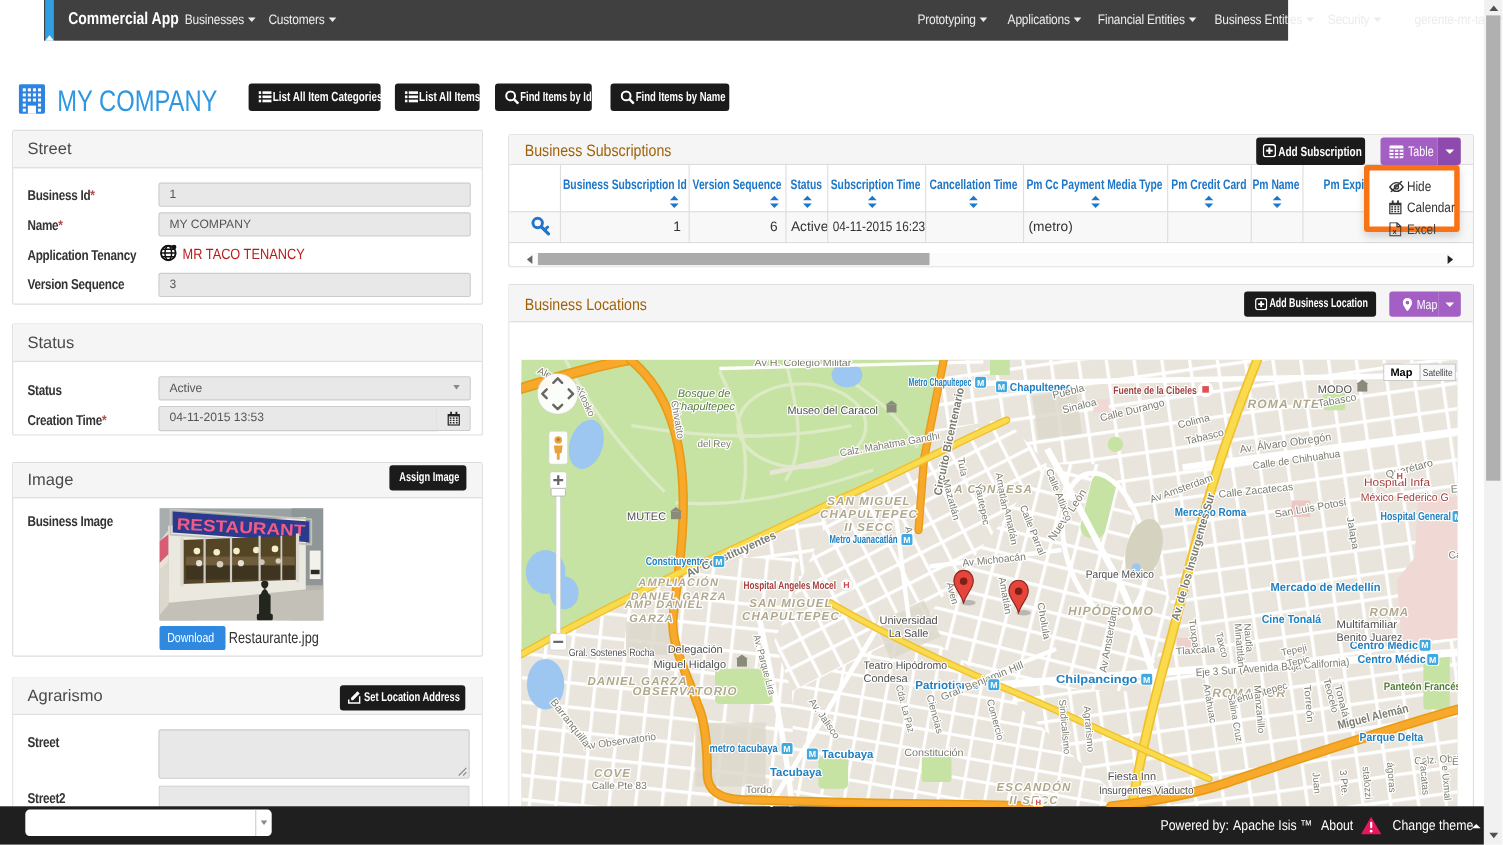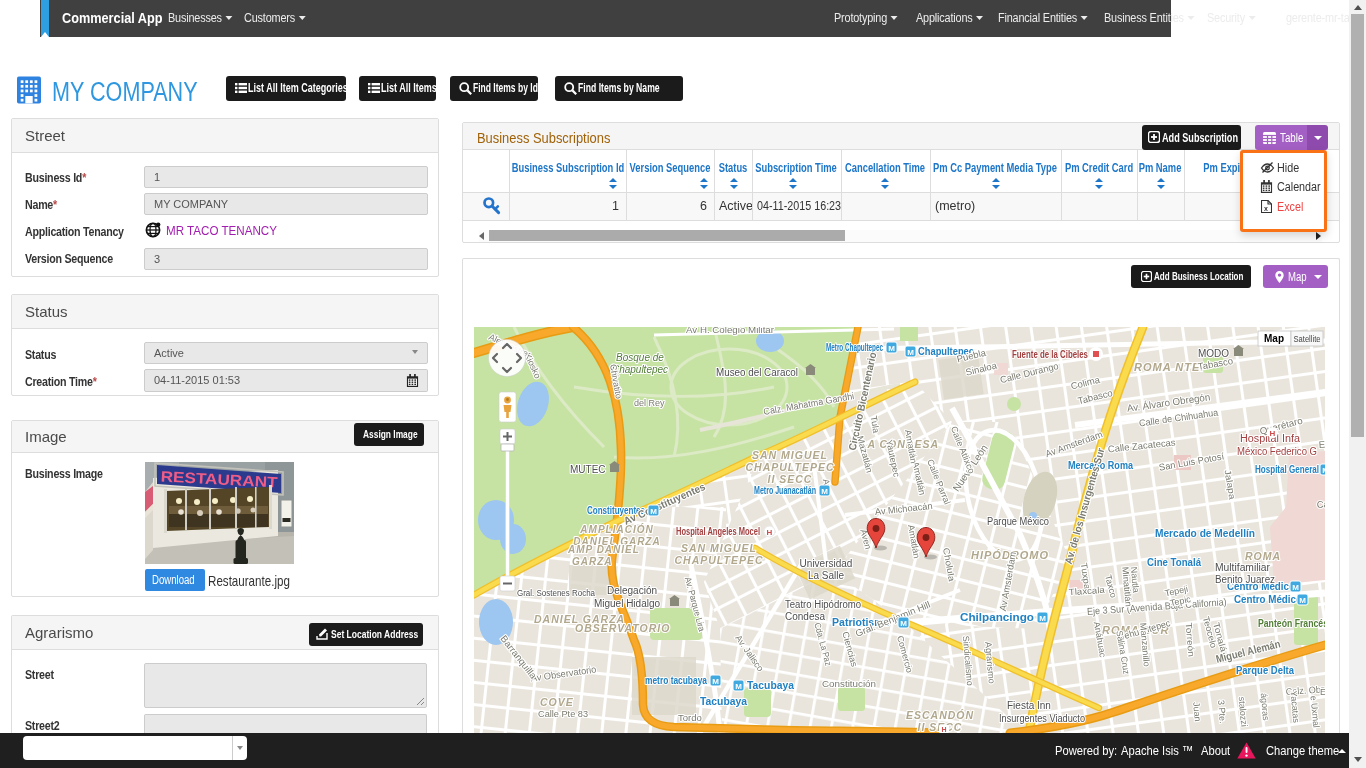--- a/index.html
+++ b/index.html
@@ -125,21 +125,21 @@
       </svg>
       <span class="btxt" style="left:22px;transform:scaleX(0.75);">List All Items</span>
     </div>
 <div class="hbtn" style="left:450px;width:88px;">
       <svg width="13" height="13" viewBox="0 0 13 13">
         <circle cx="5.2" cy="5.2" r="4" fill="none" stroke="#fff" stroke-width="1.8"></circle>
         <line x1="8.4" y1="8.4" x2="12.2" y2="12.2" stroke="#fff" stroke-width="2.2"></line>
       </svg>
       <span class="btxt" style="left:23px;transform:scaleX(0.71);">Find Items by Id</span>
     </div>
-<div class="hbtn" style="left:555px;width:128px;">
+<div class="hbtn" style="left:555px;width:108px;">
       <svg width="13" height="13" viewBox="0 0 13 13">
         <circle cx="5.2" cy="5.2" r="4" fill="none" stroke="#fff" stroke-width="1.8"></circle>
         <line x1="8.4" y1="8.4" x2="12.2" y2="12.2" stroke="#fff" stroke-width="2.2"></line>
       </svg>
       <span class="btxt" style="left:23px;transform:scaleX(0.72);">Find Items by Name</span>
     </div>
 
 <div class="panel" style="left:11px;top:118px;width:428px;height:159px;">
   <div class="phead" style="height:34px;">
         <div class="ptitle" style="top:8px;">Street</div>
@@ -150,33 +150,33 @@
   <div class="finput" style="left:132px;top:74px;width:284px;height:22px;line-height:20px;">MY COMPANY</div>
   <div class="flabel" style="left:13px;top:105px;">Application Tenancy</div>
   <svg class="abs" style="left:133px;top:103px;" width="16" height="16" viewBox="0 0 16 16">
     <circle cx="8" cy="8" r="6.6" fill="none" stroke="#111" stroke-width="1.7"></circle>
     <ellipse cx="8" cy="8" rx="3" ry="6.6" fill="none" stroke="#111" stroke-width="1.3"></ellipse>
     <line x1="1.4" y1="8" x2="14.6" y2="8" stroke="#111" stroke-width="1.3"></line>
     <line x1="2.3" y1="4.6" x2="13.7" y2="4.6" stroke="#111" stroke-width="1.2"></line>
     <line x1="2.3" y1="11.4" x2="13.7" y2="11.4" stroke="#111" stroke-width="1.2"></line>
     <circle cx="13.2" cy="2.6" r="2.2" fill="#111"></circle>
   </svg>
-  <div class="abs" style="left:154px;top:104px;font-size:13.5px;color:#a21caf;"><span class="sx">MR TACO TENANCY</span></div>
+  <div class="abs" style="left:154px;top:104px;font-size:13.5px;color:#b91c1c;"><span class="sx">MR TACO TENANCY</span></div>
   <div class="flabel" style="left:13px;top:132px;">Version Sequence</div>
   <div class="finput" style="left:132px;top:129px;width:284px;height:22px;line-height:20px;">3</div>
 </div>
 
 <div class="panel" style="left:11px;top:294px;width:428px;height:102px;">
   <div class="phead" style="height:34px;">
         <div class="ptitle" style="top:8px;">Status</div>
       </div>
   <div class="flabel" style="left:13px;top:52px;">Status</div>
   <div class="finput" style="left:132px;top:47px;width:284px;height:22px;line-height:20px;">Active<span style="position:absolute;right:9px;top:7px;width:0;height:0;border-left:3.5px solid transparent;border-right:3.5px solid transparent;border-top:4px solid #888;"></span></div>
   <div class="flabel" style="left:13px;top:79px;">Creation Time<span class="req">*</span></div>
-  <div class="finput" style="left:132px;top:74px;width:254px;height:23px;line-height:21px;border-radius:2px 0 0 2px;">04-11-2015 01:53</div>
+  <div class="finput" style="left:132px;top:74px;width:254px;height:23px;line-height:21px;border-radius:2px 0 0 2px;">04-11-2015 13:53</div>
   <div class="abs" style="left:385px;top:74px;width:31px;height:23px;background:#e8e8e8;border:1px solid #ccc;border-left:0;border-radius:0 2px 2px 0;text-align:center;">
     <svg width="13" height="13" viewBox="0 0 14 14" style="margin-top:4px;">
           <path fill="#222" d="M1 2.5h12v11.5H1z M3.5 0h1.8v2.5H3.5z M8.7 0h1.8v2.5H8.7z"></path>
           <rect x="2.2" y="5" width="9.6" height="7.7" fill="#fff"></rect>
           <g fill="#222">
             <rect x="3" y="5.8" width="1.8" height="1.5"></rect>
             <rect x="6" y="5.8" width="1.8" height="1.5"></rect>
             <rect x="9" y="5.8" width="1.8" height="1.5"></rect>
             <rect x="3" y="8.1" width="1.8" height="1.5"></rect>
             <rect x="6" y="8.1" width="1.8" height="1.5"></rect>
@@ -345,20 +345,23 @@
   <div class="colline" style="left:674px;top:27px;height:71px;"></div>
   <div class="colline" style="left:721px;top:27px;height:71px;"></div>
 
   <div class="abs" style="left:16px;top:107px;width:843px;height:12px;background:#fbfbfb;"></div>
   <div class="abs" style="left:26px;top:107px;width:356px;height:11px;background:#ababab;"></div>
   <div class="abs" style="left:16px;top:109px;width:0;height:0;border-top:4px solid transparent;border-bottom:4px solid transparent;border-right:5px solid #666;"></div>
   <div class="abs" style="left:853px;top:109px;width:0;height:0;border-top:4px solid transparent;border-bottom:4px solid transparent;border-left:5px solid #222;"></div>
 </div>
 
 <div class="panel" id="locs" style="left:462px;top:258px;width:878px;height:510px;border-bottom:0;">
+  <div class="phead" style="height:34px;">
+        <div class="ptitle2" style="top:10px;"><span class="sx">Business Locations</span></div>
+      </div>
   <div class="dbtn" style="left:668px;top:6px;width:120px;height:23px;font-size:11.5px;">
         <svg style="position:absolute;left:10px;top:6px;" width="11" height="11" viewBox="0 0 12 12">
           <rect x="0.5" y="0.5" width="11" height="11" rx="2.5" fill="none" stroke="#fff" stroke-width="1.4"></rect>
           <rect x="5.1" y="3" width="1.8" height="6" fill="#fff"></rect>
           <rect x="3" y="5.1" width="6" height="1.8" fill="#fff"></rect>
         </svg>
         <span class="btxt" style="left:23px;top:5px;transform:scaleX(0.7);">Add Business Location</span>
       </div>
   <div class="abs purp-main" style="left:800px;top:6px;width:45px;height:23px;border-radius:3px 0 0 3px;color:#fff;font-size:12px;">
         <svg style="position:absolute;left:12px;top:6px;" width="9" height="12" viewBox="0 0 9 12">
@@ -713,21 +716,21 @@
 <circle cx="402" cy="201.5" r="3.4" fill="#7c1f17"></circle>
 </g>
 <g>
 <ellipse cx="456.5" cy="230" rx="6.5" ry="2.5" fill="#000" opacity="0.2"></ellipse>
 <path d="M452,230 C449.4,221 443.2,217 443.2,210.5 C443.2,204.5 447,200.5 452,200.5 C457,200.5 460.8,204.5 460.8,210.5 C460.8,217 454.6,221 452,230 Z" fill="#e6453c" stroke="#8d2620" stroke-width="1"></path>
 <circle cx="452" cy="210.5" r="3.4" fill="#7c1f17"></circle>
 </g>
 </svg>
     </div>
 
-<div class="abs" style="left:1240px;top:150px;width:87px;height:82px;background:#fff;border:3px solid #f97316;border-radius:3px;box-shadow:0 4px 8px rgba(0,0,0,0.15);z-index:50;">
+<div class="abs" style="left:1240px;top:150px;width:87px;height:61px;background:#fff;border:5px solid #f97316;border-radius:3px;box-shadow:0 4px 8px rgba(0,0,0,0.15);z-index:50;">
   <svg class="abs" style="left:17px;top:9px;" width="15" height="11" viewBox="0 0 15 11">
         <g fill="none" stroke="#333" stroke-width="1.3">
           <path d="M1.5 6 C3.5 3 6 2 7.5 2 C9 2 11.5 3 13.5 6 C11.5 9 9 10 7.5 10 C6 10 3.5 9 1.5 6 Z"></path>
           <circle cx="7.5" cy="6" r="1.8"></circle>
           <line x1="2.5" y1="10.5" x2="12.5" y2="0.5"></line>
         </g>
       </svg>
   <div class="abs" style="left:34px;top:8px;font-size:12.5px;color:#333;"><span class="sx">Hide</span></div>
   <svg class="abs" style="left:17px;top:27px;" width="13" height="13" viewBox="0 0 14 14">
         <path fill="#333" d="M1 2.5h12v11.5H1z M3.5 0h1.8v2.5H3.5z M8.7 0h1.8v2.5H8.7z"></path>
@@ -743,21 +746,21 @@
           <rect x="6" y="10.4" width="1.8" height="1.5"></rect>
           <rect x="9" y="10.4" width="1.8" height="1.5"></rect>
         </g>
       </svg>
   <div class="abs" style="left:34px;top:27px;font-size:12.5px;color:#333;"><span class="sx">Calendar</span></div>
   <svg class="abs" style="left:18px;top:47px;" width="11" height="13" viewBox="0 0 11 13">
         <path d="M0.5 0.5 L7 0.5 L10.5 4 L10.5 12.5 L0.5 12.5 Z" fill="none" stroke="#333" stroke-width="1.1"></path>
         <path d="M7 0.5 L7 4 L10.5 4" fill="none" stroke="#333" stroke-width="1.1"></path>
         <text x="3" y="10.5" font-size="7" font-weight="bold" fill="#333" font-family="Liberation Sans">x</text>
       </svg>
-  <div class="abs" style="left:34px;top:47px;font-size:12.5px;color:#ef4444;"><span class="sx">Excel</span></div>
+  <div class="abs" style="left:34px;top:47px;font-size:12.5px;color:#404040;"><span class="sx">Excel</span></div>
 </div>
 
 <div id="footer">
   <div class="abs" style="left:23px;top:3px;width:224px;height:24px;background:#fff;border-radius:4px;">
     <div class="abs" style="right:14px;top:0;width:1px;height:24px;background:#ccc;"></div>
     <div class="abs" style="right:4px;top:10px;width:0;height:0;border-left:3.5px solid transparent;border-right:3.5px solid transparent;border-top:4px solid #888;"></div>
   </div>
   <div class="ftext" style="left:1055px;"><span class="sx">Powered by:</span></div>
   <div class="ftext" style="left:1121px;"><span class="sx">Apache Isis ™</span></div>
   <div class="ftext" style="left:1201px;"><span class="sx">About</span></div>

